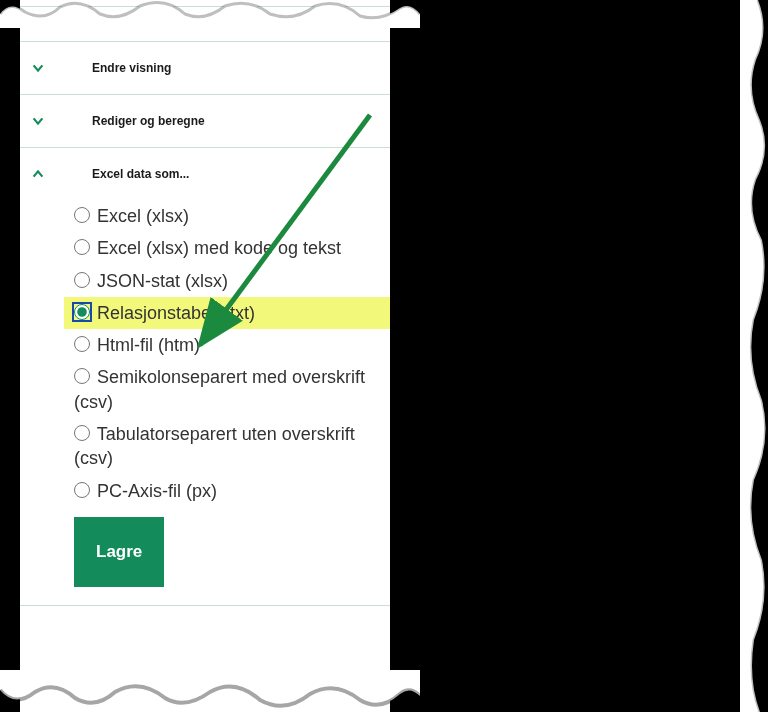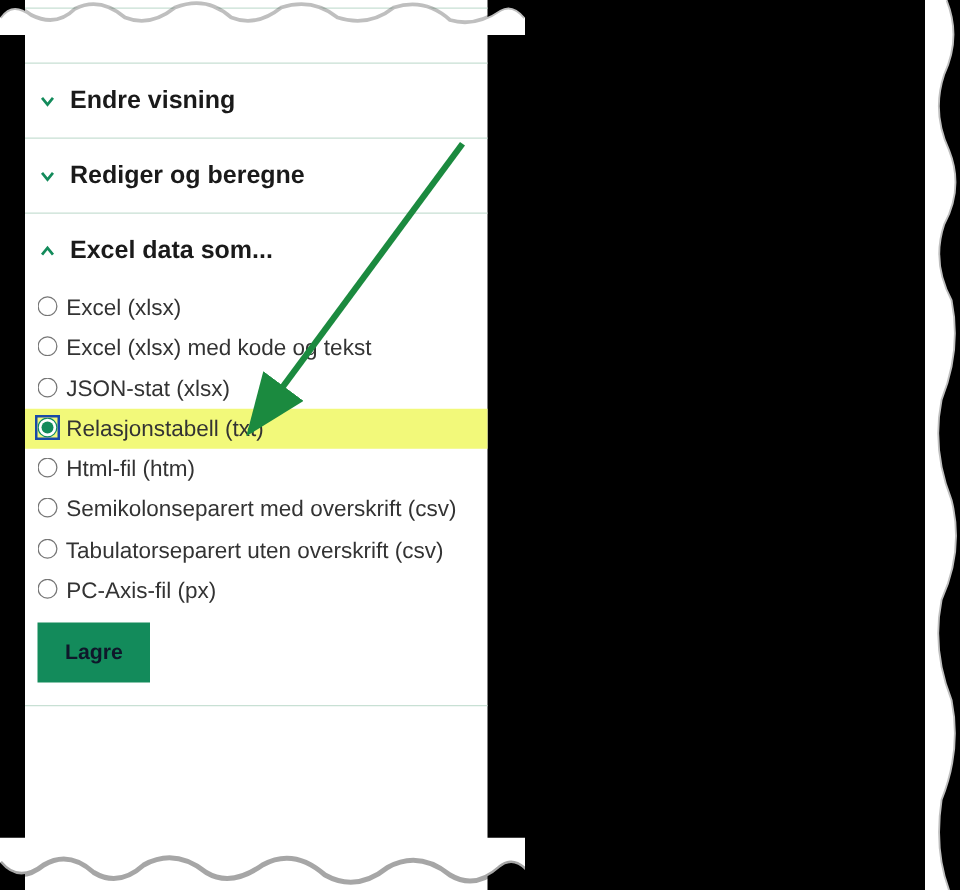--- a/index.html
+++ b/index.html
@@ -24,36 +24,38 @@
     border-bottom: 1px solid #c8e0d4;
   }
   .section-header {
     display: flex;
     align-items: center;
     padding: 18px 12px 18px 10px;
     cursor: pointer;
     gap: 10px;
   }
   .section-header .title {
-    font-size: 20px;
+    font-size: 12px;
     font-weight: 700;
     color: #1a1a1a;
+    margin-left: 36px;
   }
   .chevron {
     width: 16px;
     height: 16px;
     display: inline-flex;
     align-items: center;
     justify-content: center;
     color: #138b5b;
     flex-shrink: 0;
   }
   .chevron svg { width: 14px; height: 14px; }
   .section-body {
     padding: 0 10px 18px 10px;
+    margin-left: 44px;
   }
   .radio-row {
     display: block;
     padding: 4px 0;
     font-size: 18px;
     color: #333;
     line-height: 1.35;
     cursor: pointer;
   }
   .radio-row.highlighted {
@@ -70,23 +72,23 @@
     margin-right: 2px;
     accent-color: #138b5b;
   }
   .radio-row.highlighted input[type="radio"] {
     outline: 2px solid #1a4aa8;
     outline-offset: 0;
   }
   .save-button {
     margin-top: 10px;
     background: #138b5b;
-    color: #0f172a;
+    color: #ffffff;
     border: none;
-    padding: 14px 22px;
+    padding: 25px 22px;
     font-size: 17px;
     font-weight: 700;
     cursor: pointer;
   }
   .arrow-overlay {
     position: absolute;
     left: 180px;
     top: 105px;
     width: 210px;
     height: 260px;

